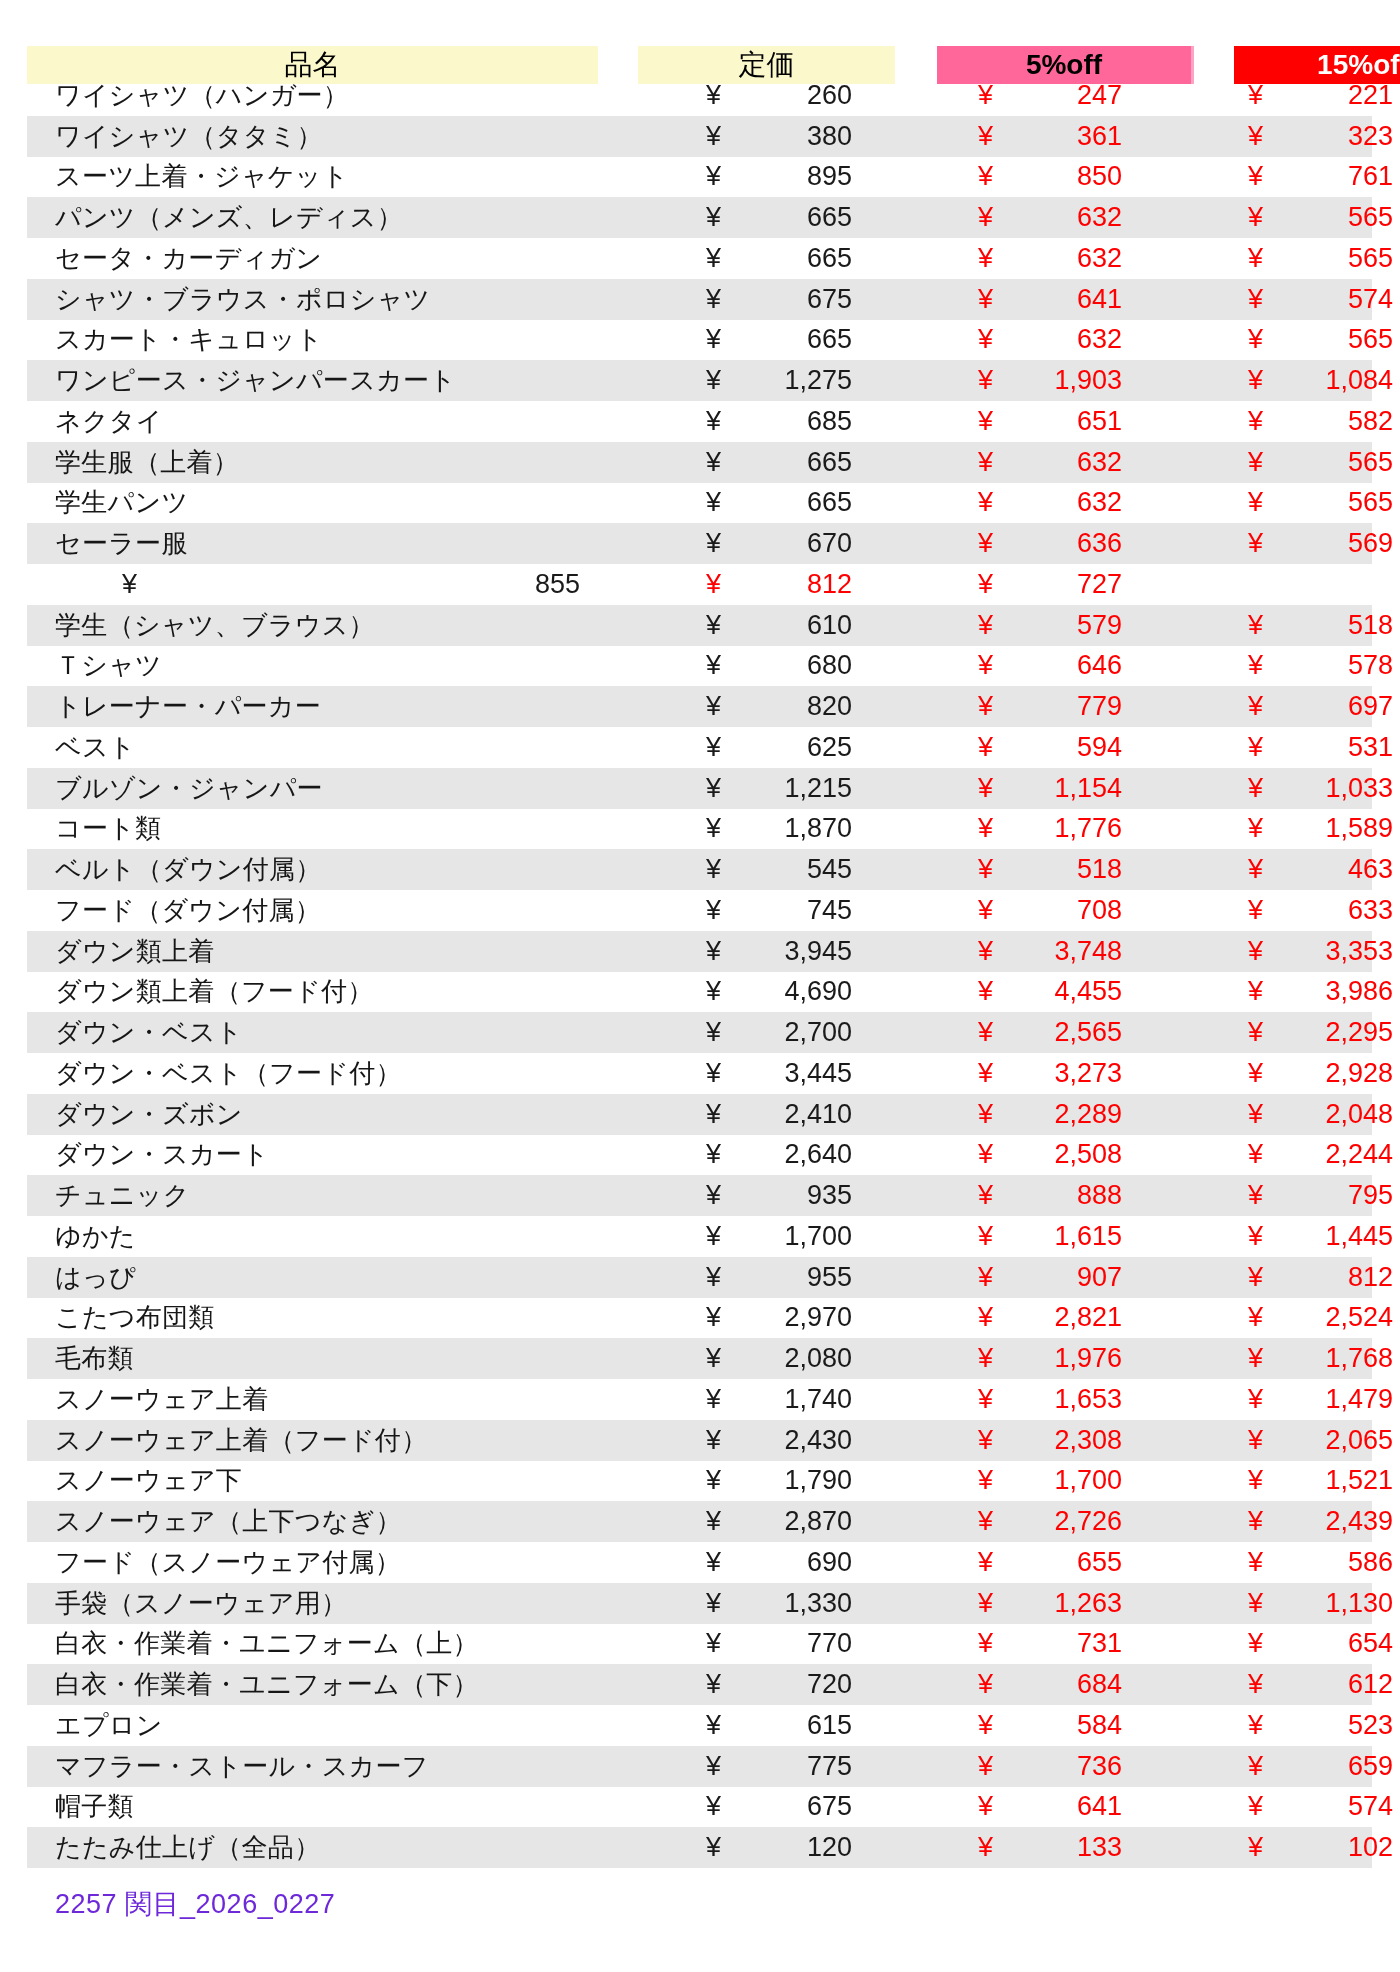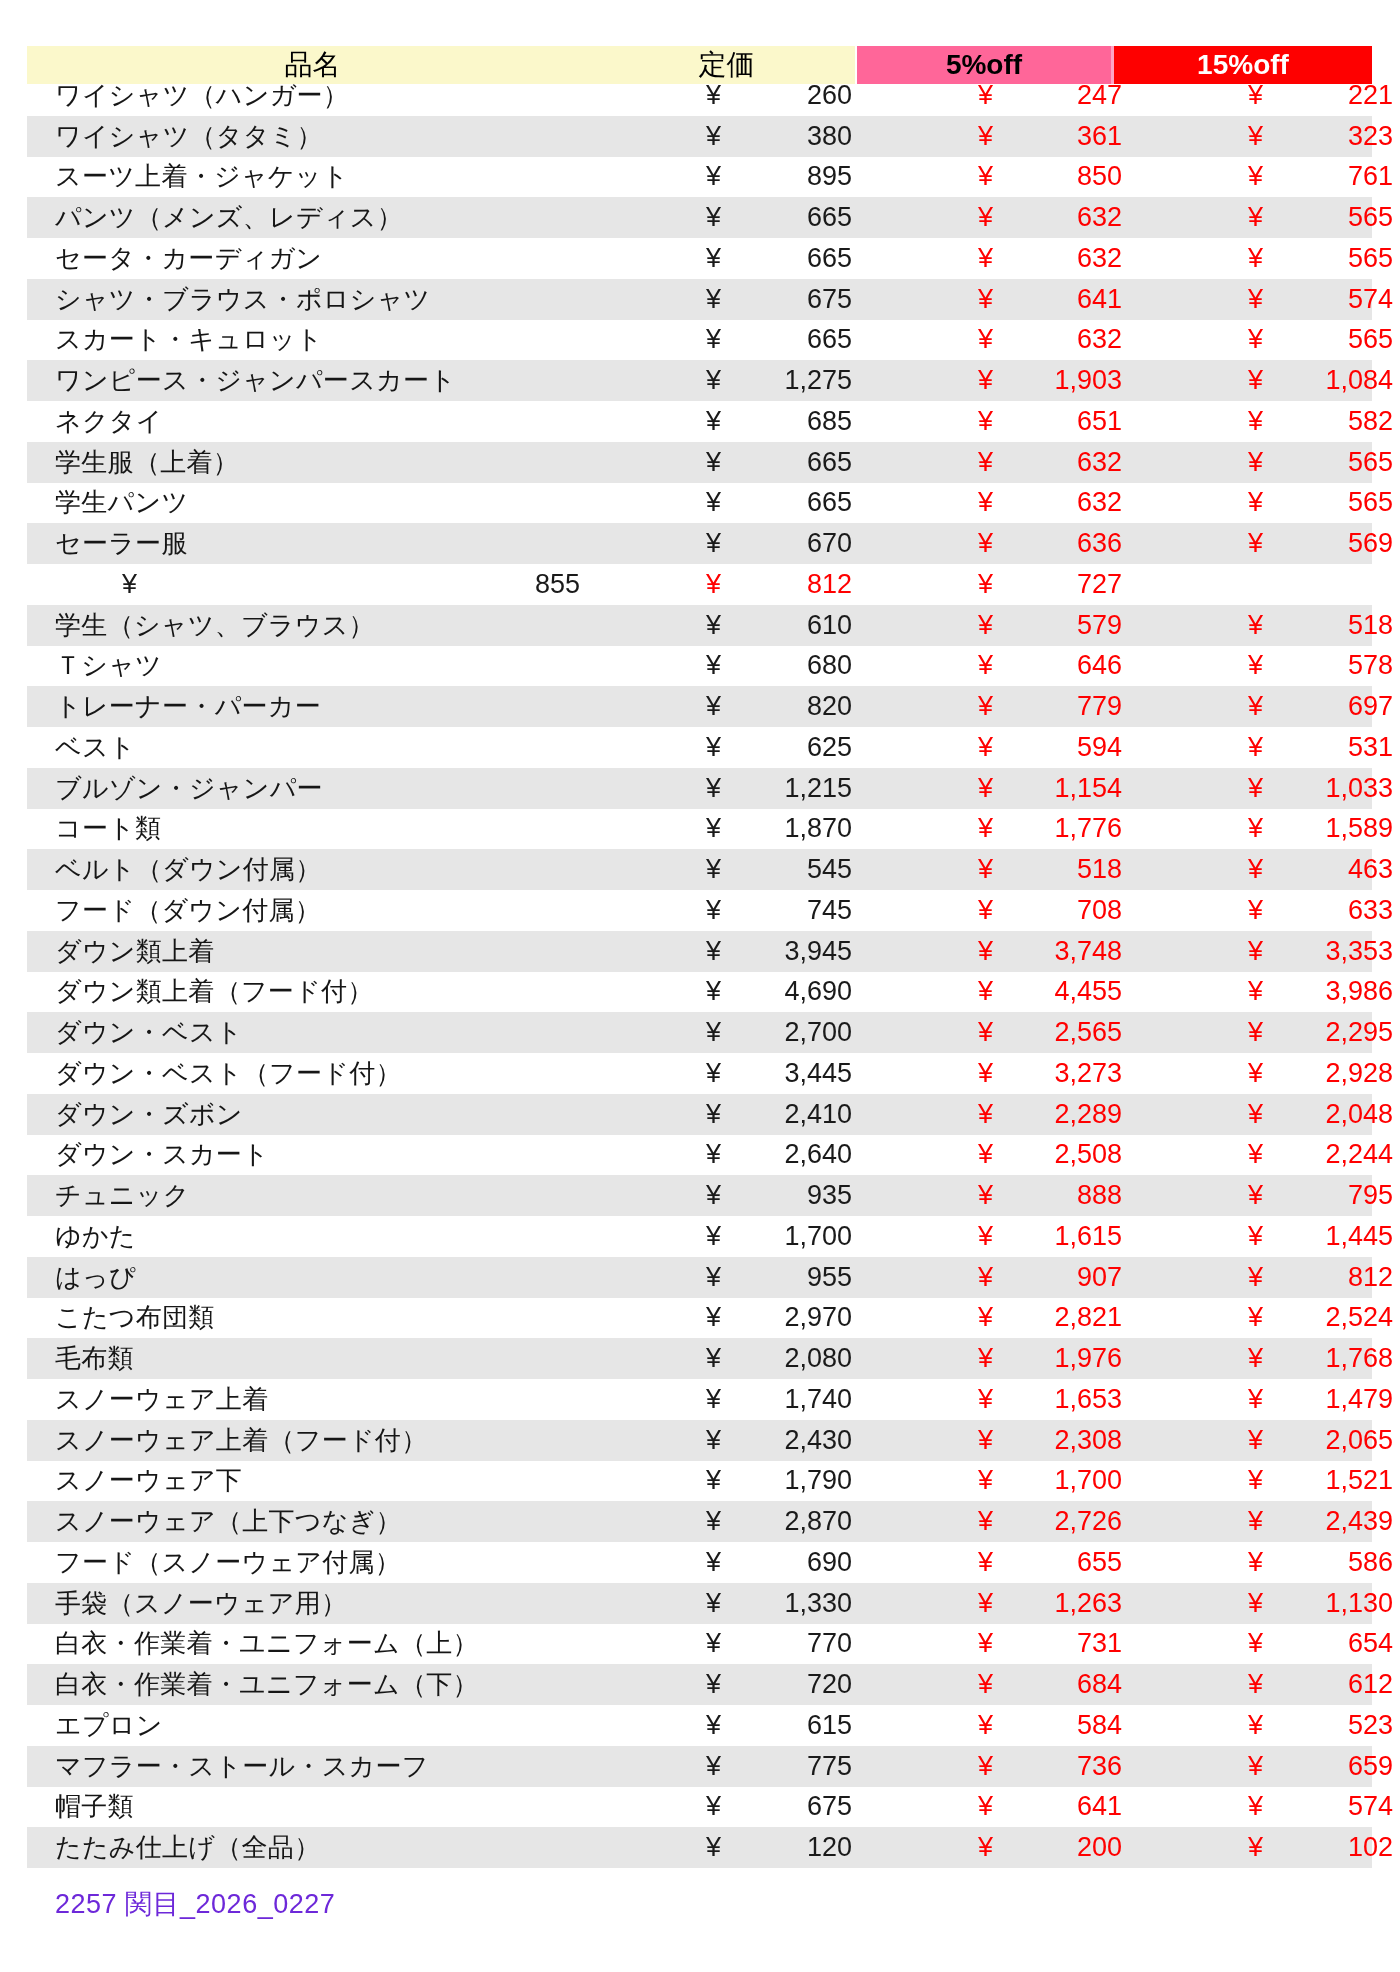--- a/index.html
+++ b/index.html
@@ -9,20 +9,21 @@
     font-family:"Liberation Sans", sans-serif;
     position:relative;
     -webkit-font-smoothing:antialiased;
   }
   .price-table {
     position:absolute; left:27px; top:46px; width:1345px;
   }
   .hdr {
     display:grid; grid-template-columns:571px 259px 257px 258px;
     height:28px;
+    gap:40px;
   }
   .hdr > div {
     display:flex; align-items:center; justify-content:center;
     box-sizing:border-box; font-size:28px;
   }
   .h-yellow { background:#FBF8CB; color:#000000; }
   .h-name  { }
   .h-price { border-right:2px solid #ffffff; }
   .h-off5  { background:#FF6699; color:#000000; font-weight:bold; border-right:3px solid #ffa3c4; }
   .h-off15 { background:#FE0000; color:#ffffff; font-weight:bold; }
@@ -751,21 +752,21 @@
   </div>
 
   <div class="row">
     <div class="c-name">たたみ仕上げ（全品）</div>
     <div class="c-price">
       <span>¥</span>
       <span class="num">120</span>
     </div>
     <div class="c-price red">
       <span>¥</span>
-      <span class="num">200</span>
+      <span class="num">133</span>
     </div>
     <div class="c-price red">
       <span>¥</span>
       <span class="num">102</span>
     </div>
   </div>
 </div>
 </div>
 
 <div class="footer-note">2257 関目_2026_0227</div>

